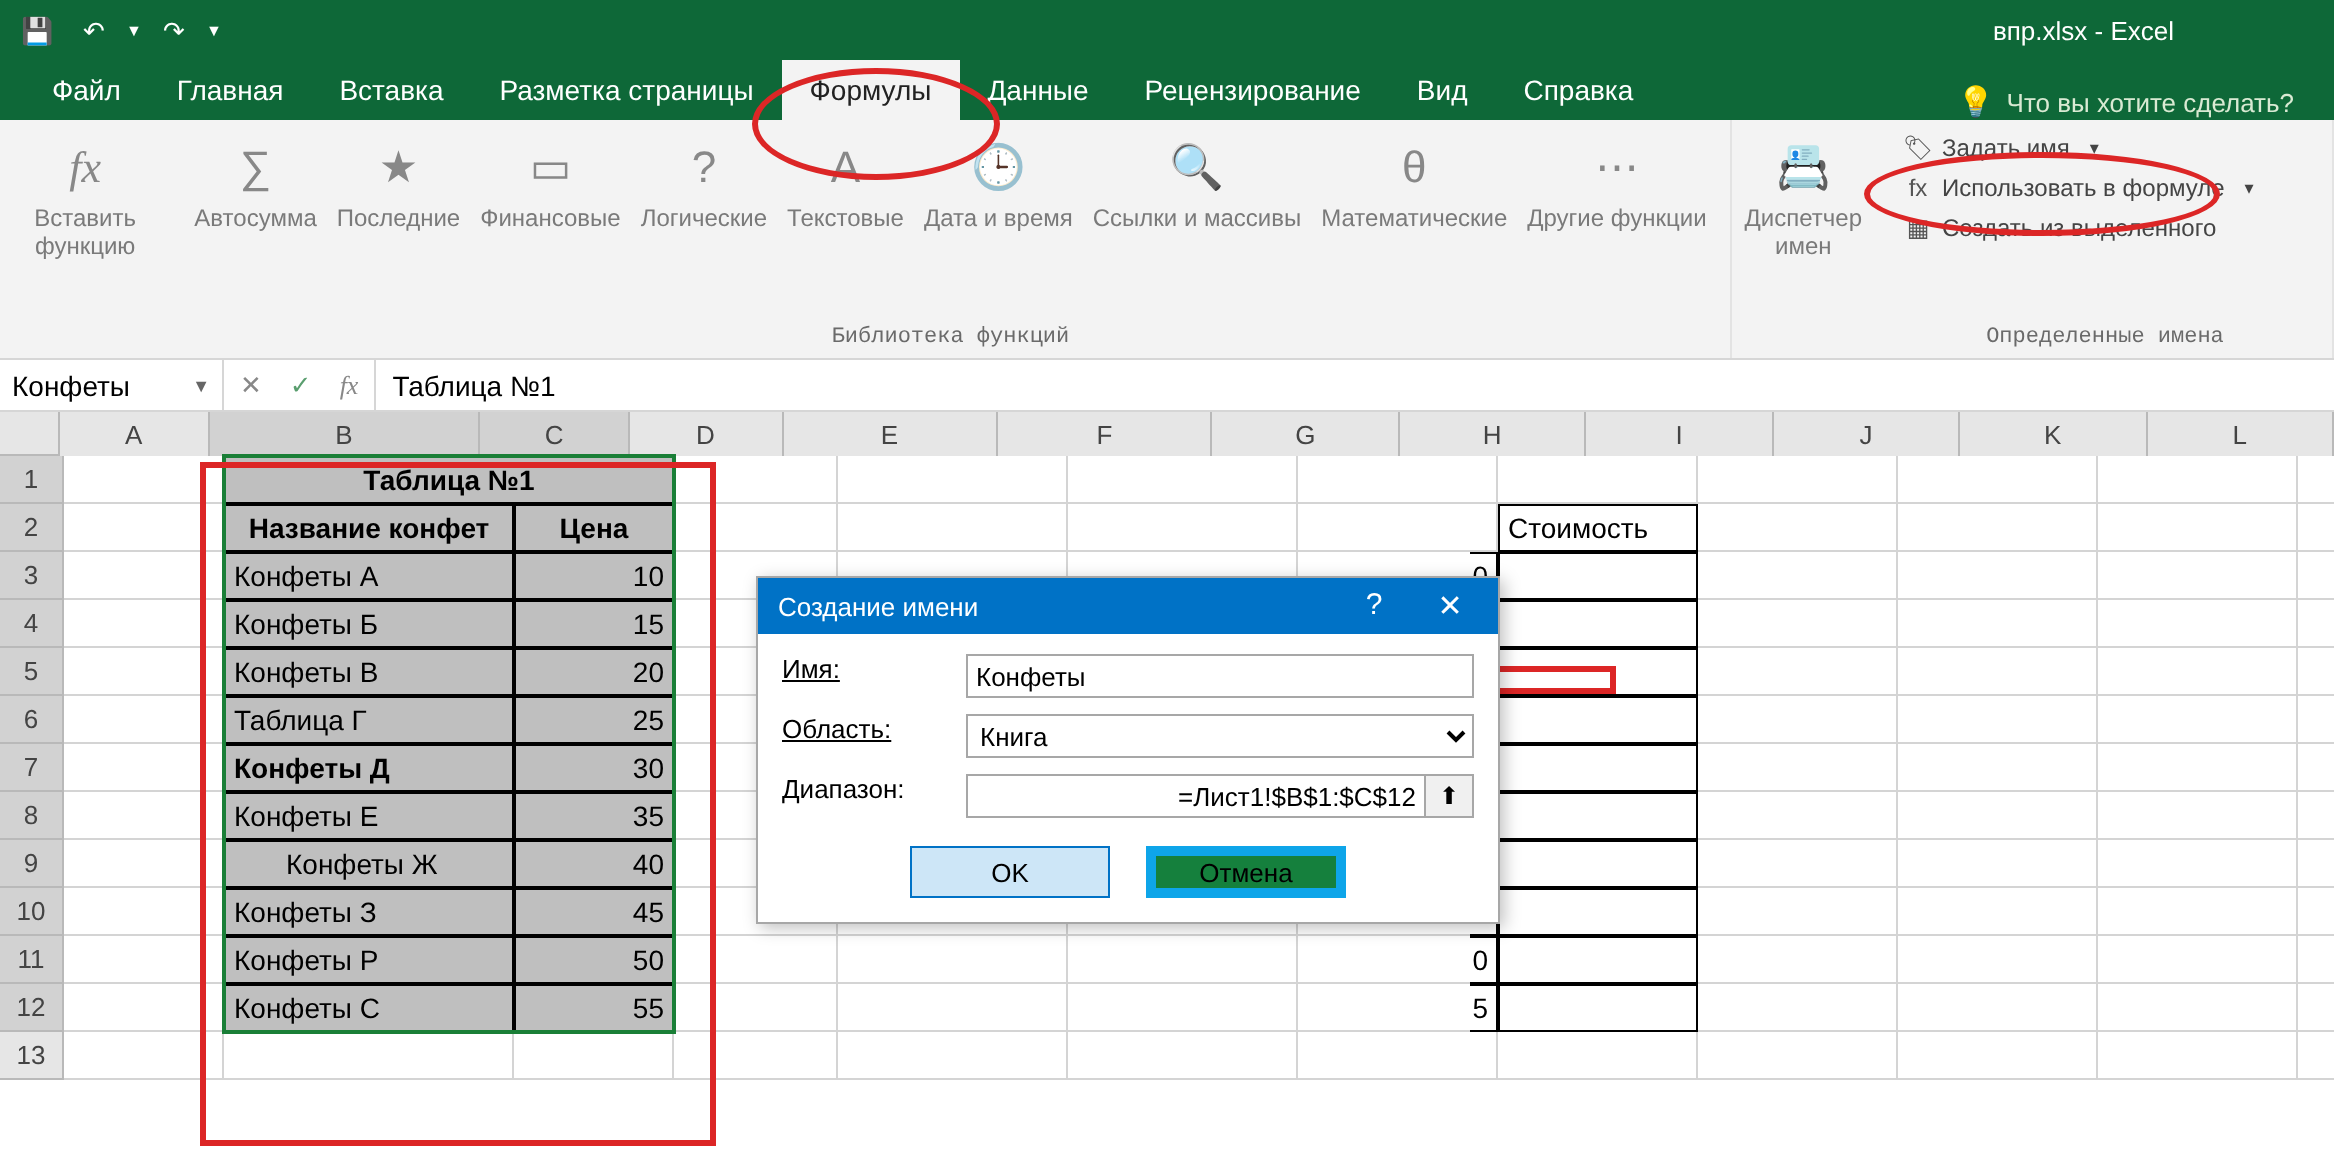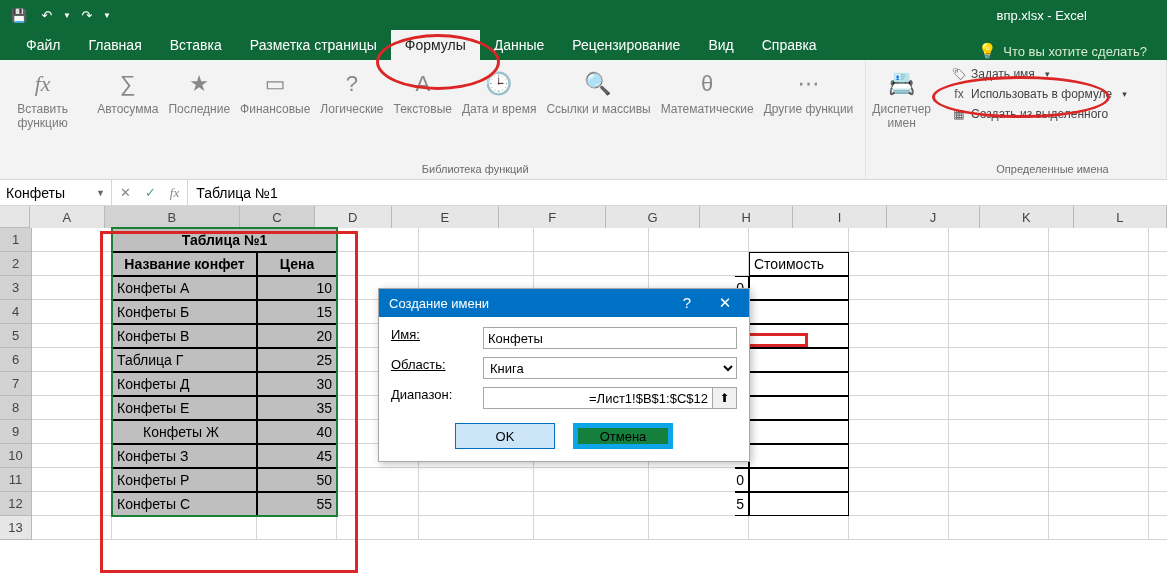--- a/index.html
+++ b/index.html
@@ -11,21 +11,21 @@
 .title-text { position: absolute; left: 50%; transform: translateX(-50%); font-size: 13px; }
 
 .menubar { background: #0e6838; color: #fff; height: 30px; display: flex; align-items: flex-end; padding: 0 12px; gap: 0; }
 .tab { padding: 7px 14px; font-size: 14px; cursor: pointer; color: #fff; }
 .tab.active { background: #f3f3f3; color: #222; }
 .tell-me { margin-left: auto; display: flex; align-items: center; gap: 6px; padding: 0 8px; color: #d9ead3; font-size: 13px; }
 .bulb { font-size: 15px; }
 
 .ribbon { background: #f3f3f3; border-bottom: 1px solid #d6d6d6; height: 120px; display: flex; }
 .rgroup { border-right: 1px solid #e3e3e3; padding: 4px 8px 2px; display: flex; flex-direction: column; align-items: center; position: relative; }
-.rgroup-label { font-size: 11px; color: #6a6a6a; margin-top: auto; padding-bottom: 2px; text-align: center; }
+.rgroup-label { font-size: 11px; color: #6a6a6a; margin-top: auto; padding-bottom: 2px; text-align: center; font-family: Liberation Mono, monospace; }
 .rbtn-large { display: flex; flex-direction: column; align-items: center; gap: 2px; color: #7a7a7a; font-size: 12px; padding: 4px 4px; cursor: pointer; text-align: center; line-height: 1.2; }
 .rbtn-large .ico { width: 32px; height: 32px; display: flex; align-items: center; justify-content: center; font-size: 22px; color: #888; }
 .rbtn-row { display: flex; gap: 2px; }
 .rbtn-small { display: flex; align-items: center; gap: 4px; font-size: 12px; color: #444; padding: 2px 4px; cursor: pointer; }
 .rbtn-small .sico { width: 16px; height: 16px; display: inline-flex; align-items: center; justify-content: center; font-size: 12px; color: #555; }
 .rgroup.names { min-width: 230px; align-items: flex-start; padding-left: 10px; }
 .rgroup.names .rbtn-small { width: 100%; }
 
 .formula-bar { height: 26px; border-bottom: 1px solid #d6d6d6; display: flex; align-items: stretch; background: #fff; }
 .namebox { width: 112px; border-right: 1px solid #d6d6d6; display: flex; align-items: center; padding: 0 6px; font-size: 14px; position: relative; background:#fff; }
@@ -387,21 +387,21 @@
       <div class="cell header" style="left: 80px; top: 24px; width: 145px; height: 24px;">Название конфет</div>
       <div class="cell header" style="left: 225px; top: 24px; width: 80px; height: 24px;">Цена</div>
       <div class="cell tbl" style="left: 80px; top: 48px; width: 145px; height: 24px;">Конфеты А</div>
       <div class="cell tbl num" style="left: 225px; top: 48px; width: 80px; height: 24px;">10</div>
       <div class="cell tbl" style="left: 80px; top: 72px; width: 145px; height: 24px;">Конфеты Б</div>
       <div class="cell tbl num" style="left: 225px; top: 72px; width: 80px; height: 24px;">15</div>
       <div class="cell tbl" style="left: 80px; top: 96px; width: 145px; height: 24px;">Конфеты В</div>
       <div class="cell tbl num" style="left: 225px; top: 96px; width: 80px; height: 24px;">20</div>
       <div class="cell tbl" style="left: 80px; top: 120px; width: 145px; height: 24px;">Таблица Г</div>
       <div class="cell tbl num" style="left: 225px; top: 120px; width: 80px; height: 24px;">25</div>
-      <div class="cell tbl" style="left: 80px; top: 144px; width: 145px; height: 24px;">Конфеты Д</div>
+      <div class="cell tbl" style="left: 80px; top: 144px; width: 145px; height: 24px; font-weight: bold;">Конфеты Д</div>
       <div class="cell tbl num" style="left: 225px; top: 144px; width: 80px; height: 24px;">30</div>
       <div class="cell tbl" style="left: 80px; top: 168px; width: 145px; height: 24px;">Конфеты Е</div>
       <div class="cell tbl num" style="left: 225px; top: 168px; width: 80px; height: 24px;">35</div>
       <div class="cell tbl" style="left: 80px; top: 192px; width: 145px; height: 24px; padding-left: 30px;">Конфеты Ж</div>
       <div class="cell tbl num" style="left: 225px; top: 192px; width: 80px; height: 24px;">40</div>
       <div class="cell tbl" style="left: 80px; top: 216px; width: 145px; height: 24px;">Конфеты З</div>
       <div class="cell tbl num" style="left: 225px; top: 216px; width: 80px; height: 24px;">45</div>
       <div class="cell tbl" style="left: 80px; top: 240px; width: 145px; height: 24px;">Конфеты Р</div>
       <div class="cell tbl num" style="left: 225px; top: 240px; width: 80px; height: 24px;">50</div>
       <div class="cell tbl" style="left: 80px; top: 264px; width: 145px; height: 24px;">Конфеты С</div>

